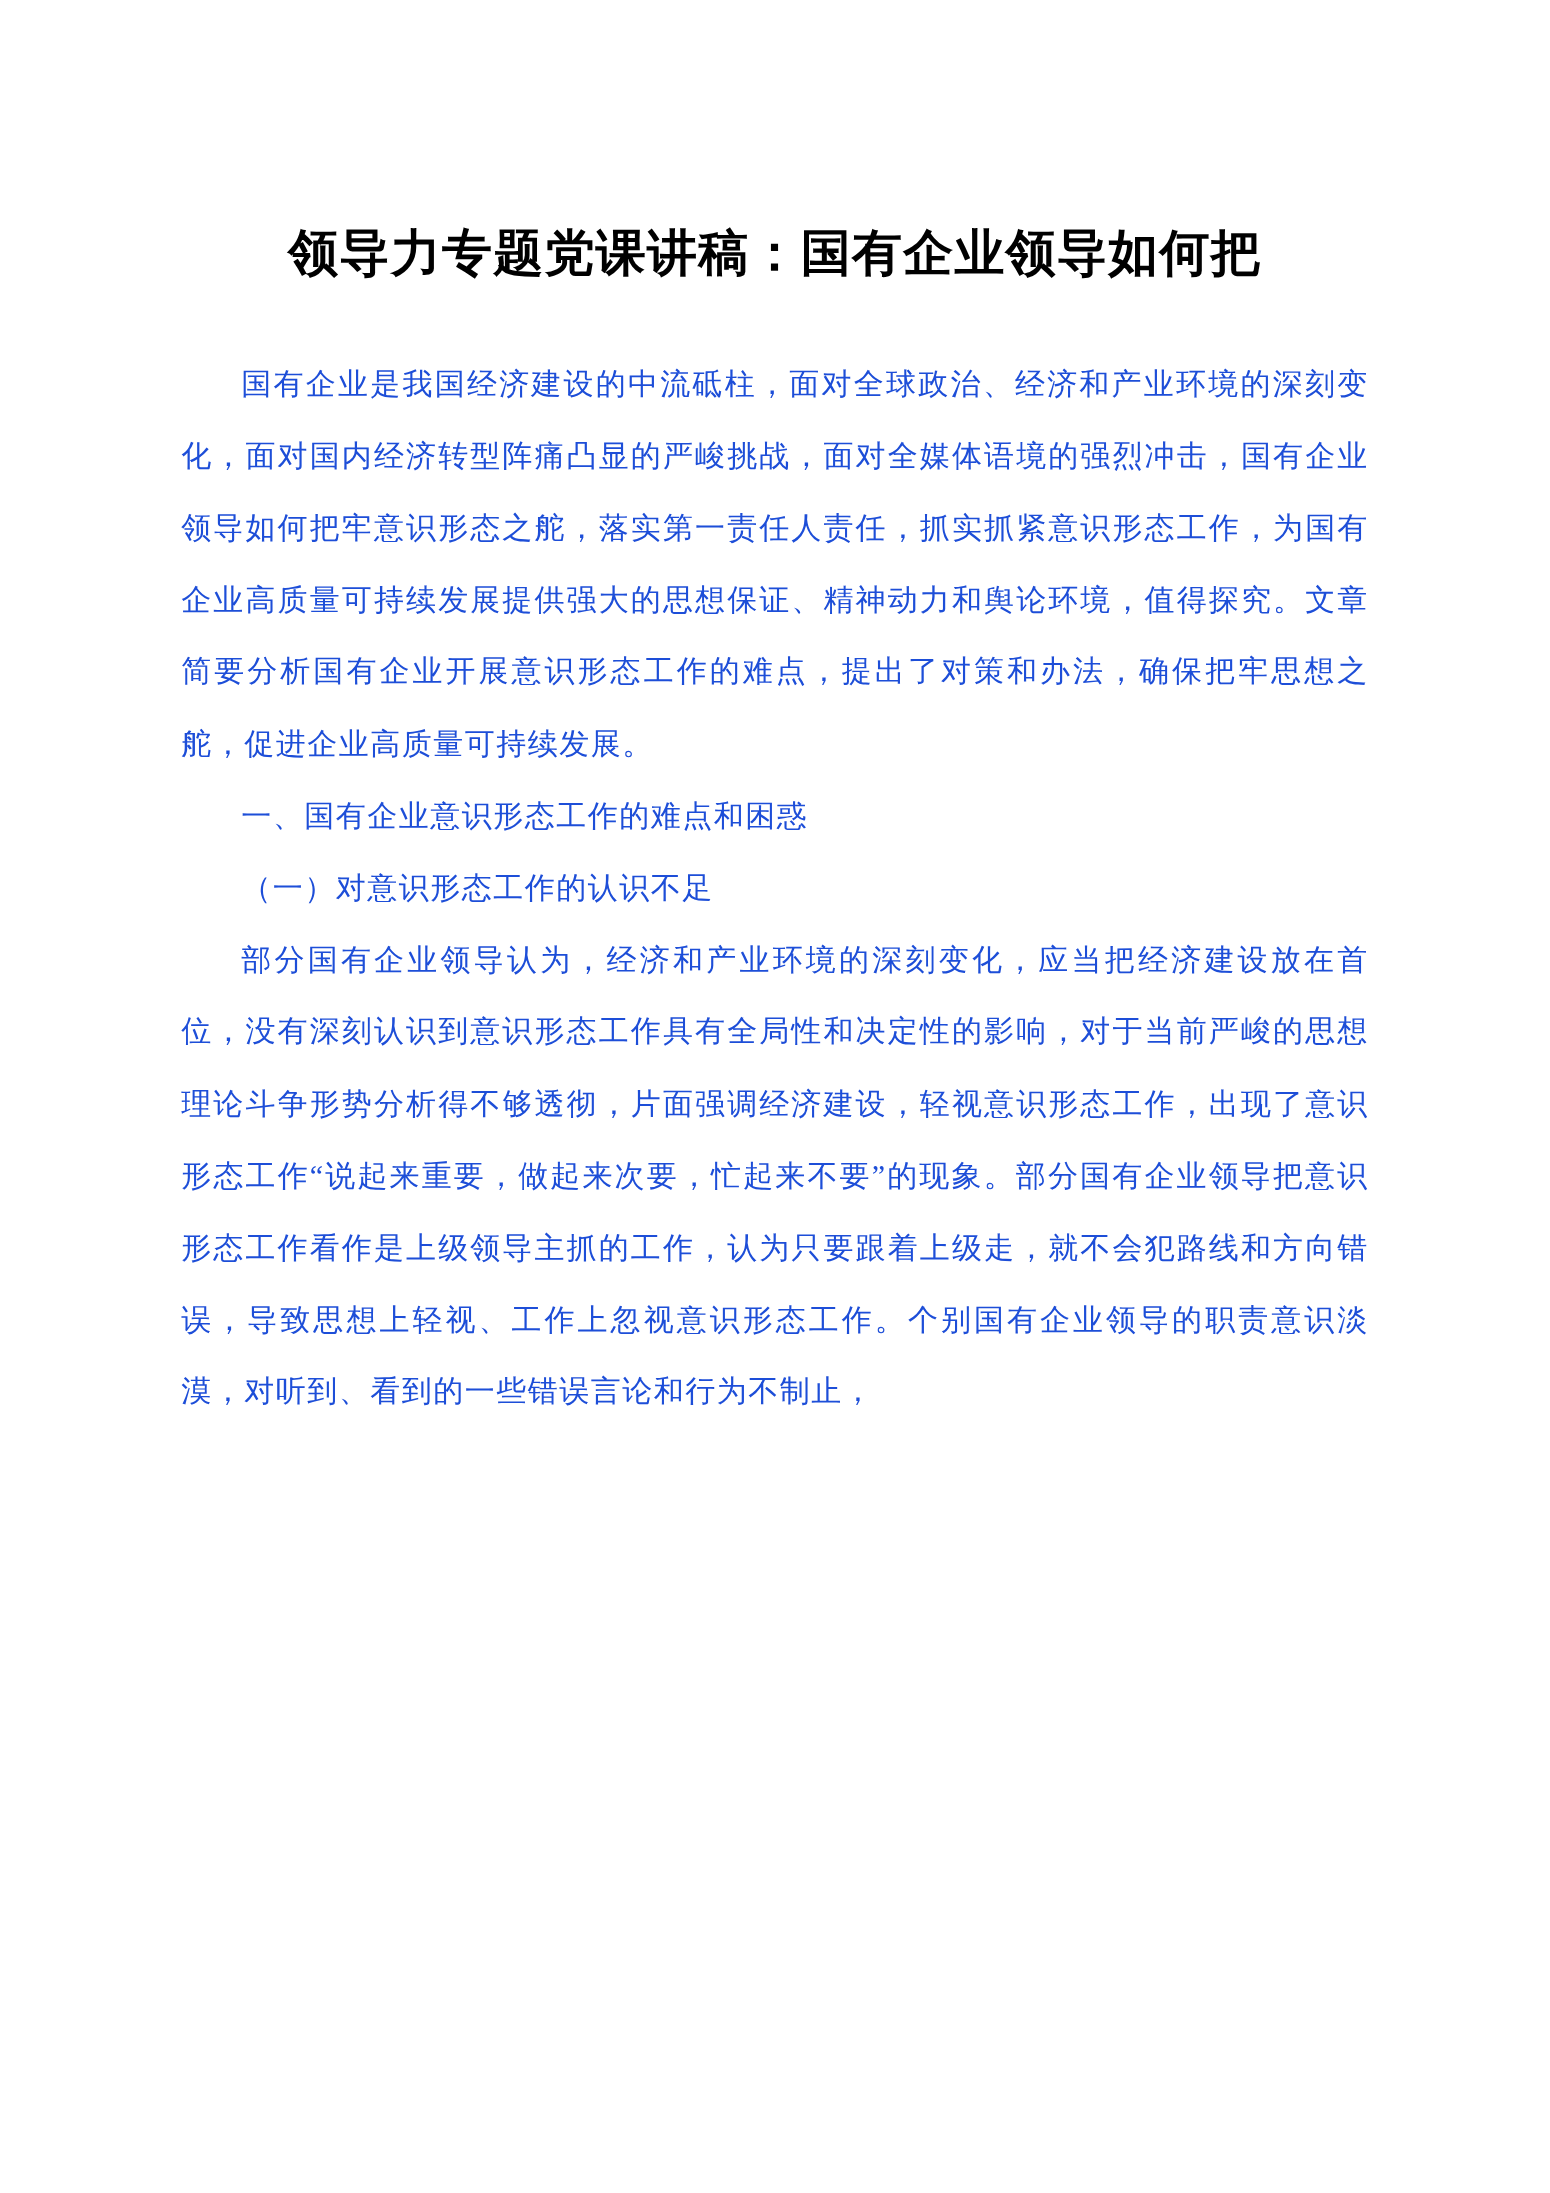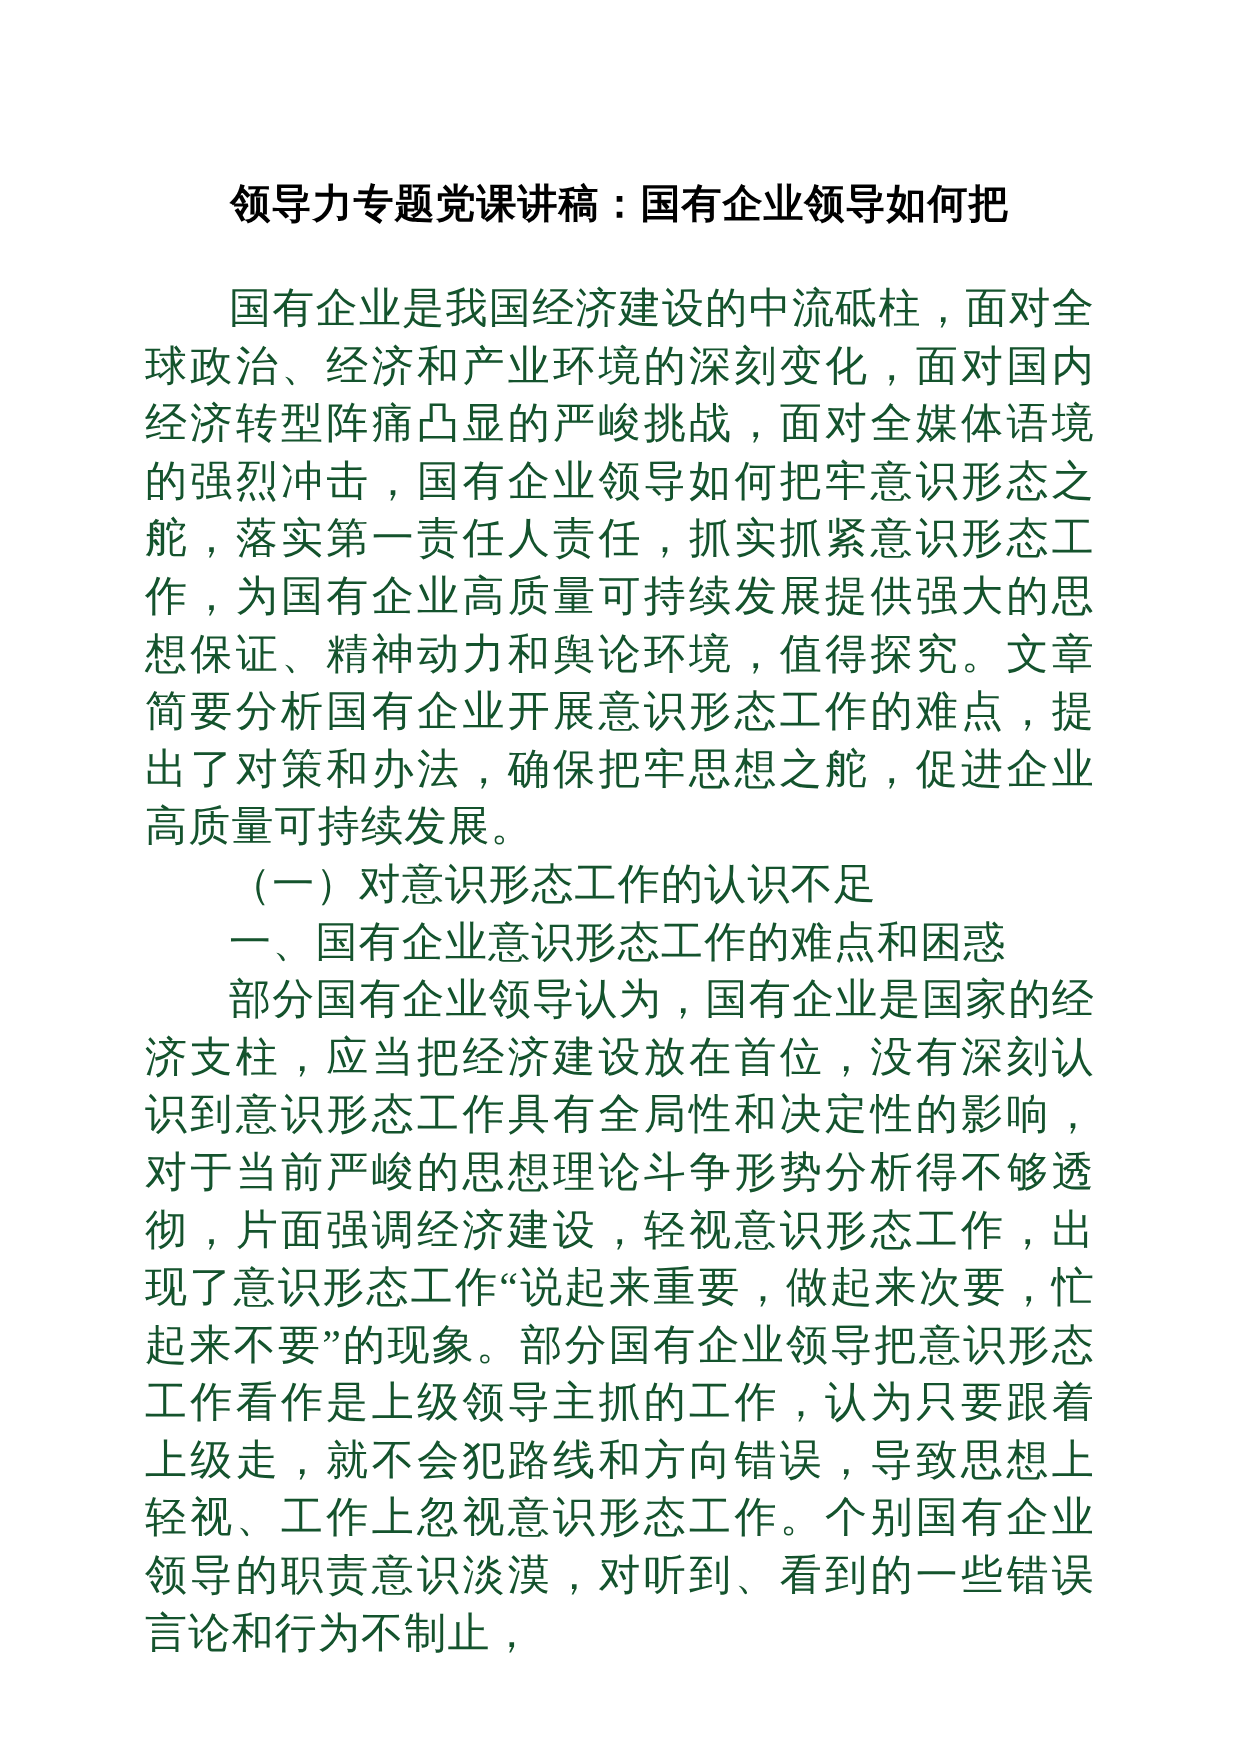--- a/index.html
+++ b/index.html
@@ -25,40 +25,40 @@
     line-height: 62px;
     text-align: center;
     color: #000000;
     margin-bottom: 46px;
   }
   .doc-title .title-line {
     display: block;
     letter-spacing: 1px;
   }
   .body-para {
-    font-size: 42px;
+    font-size: 24px;
     line-height: 57.6px;
     letter-spacing: 1.2px;
     text-align: justify;
     text-justify: inter-ideograph;
     text-indent: 2em;
-    color: #14532d;
+    color: #1d4ed8;
     margin: 0;
   }
 </style>
 </head>
 <body>
 
 <div class="page">
 
   <h1 class="doc-title">
     <span class="title-line">领导力专题党课讲稿：国有企业领导如何把</span>
   </h1>
 
   <p class="body-para">国有企业是我国经济建设的中流砥柱，面对全球政治、经济和产业环境的深刻变化，面对国内经济转型阵痛凸显的严峻挑战，面对全媒体语境的强烈冲击，国有企业领导如何把牢意识形态之舵，落实第一责任人责任，抓实抓紧意识形态工作，为国有企业高质量可持续发展提供强大的思想保证、精神动力和舆论环境，值得探究。文章简要分析国有企业开展意识形态工作的难点，提出了对策和办法，确保把牢思想之舵，促进企业高质量可持续发展。</p>
 
+  <p class="body-para">一、国有企业意识形态工作的难点和困惑</p>
+
   <p class="body-para">（一）对意识形态工作的认识不足</p>
 
-  <p class="body-para">一、国有企业意识形态工作的难点和困惑</p>
-
-  <p class="body-para">部分国有企业领导认为，国有企业是国家的经济支柱，应当把经济建设放在首位，没有深刻认识到意识形态工作具有全局性和决定性的影响，对于当前严峻的思想理论斗争形势分析得不够透彻，片面强调经济建设，轻视意识形态工作，出现了意识形态工作“说起来重要，做起来次要，忙起来不要”的现象。部分国有企业领导把意识形态工作看作是上级领导主抓的工作，认为只要跟着上级走，就不会犯路线和方向错误，导致思想上轻视、工作上忽视意识形态工作。个别国有企业领导的职责意识淡漠，对听到、看到的一些错误言论和行为不制止，</p>
+  <p class="body-para">部分国有企业领导认为，经济和产业环境的深刻变化，应当把经济建设放在首位，没有深刻认识到意识形态工作具有全局性和决定性的影响，对于当前严峻的思想理论斗争形势分析得不够透彻，片面强调经济建设，轻视意识形态工作，出现了意识形态工作“说起来重要，做起来次要，忙起来不要”的现象。部分国有企业领导把意识形态工作看作是上级领导主抓的工作，认为只要跟着上级走，就不会犯路线和方向错误，导致思想上轻视、工作上忽视意识形态工作。个别国有企业领导的职责意识淡漠，对听到、看到的一些错误言论和行为不制止，</p>
 
 </div>
 
 </body></html>

